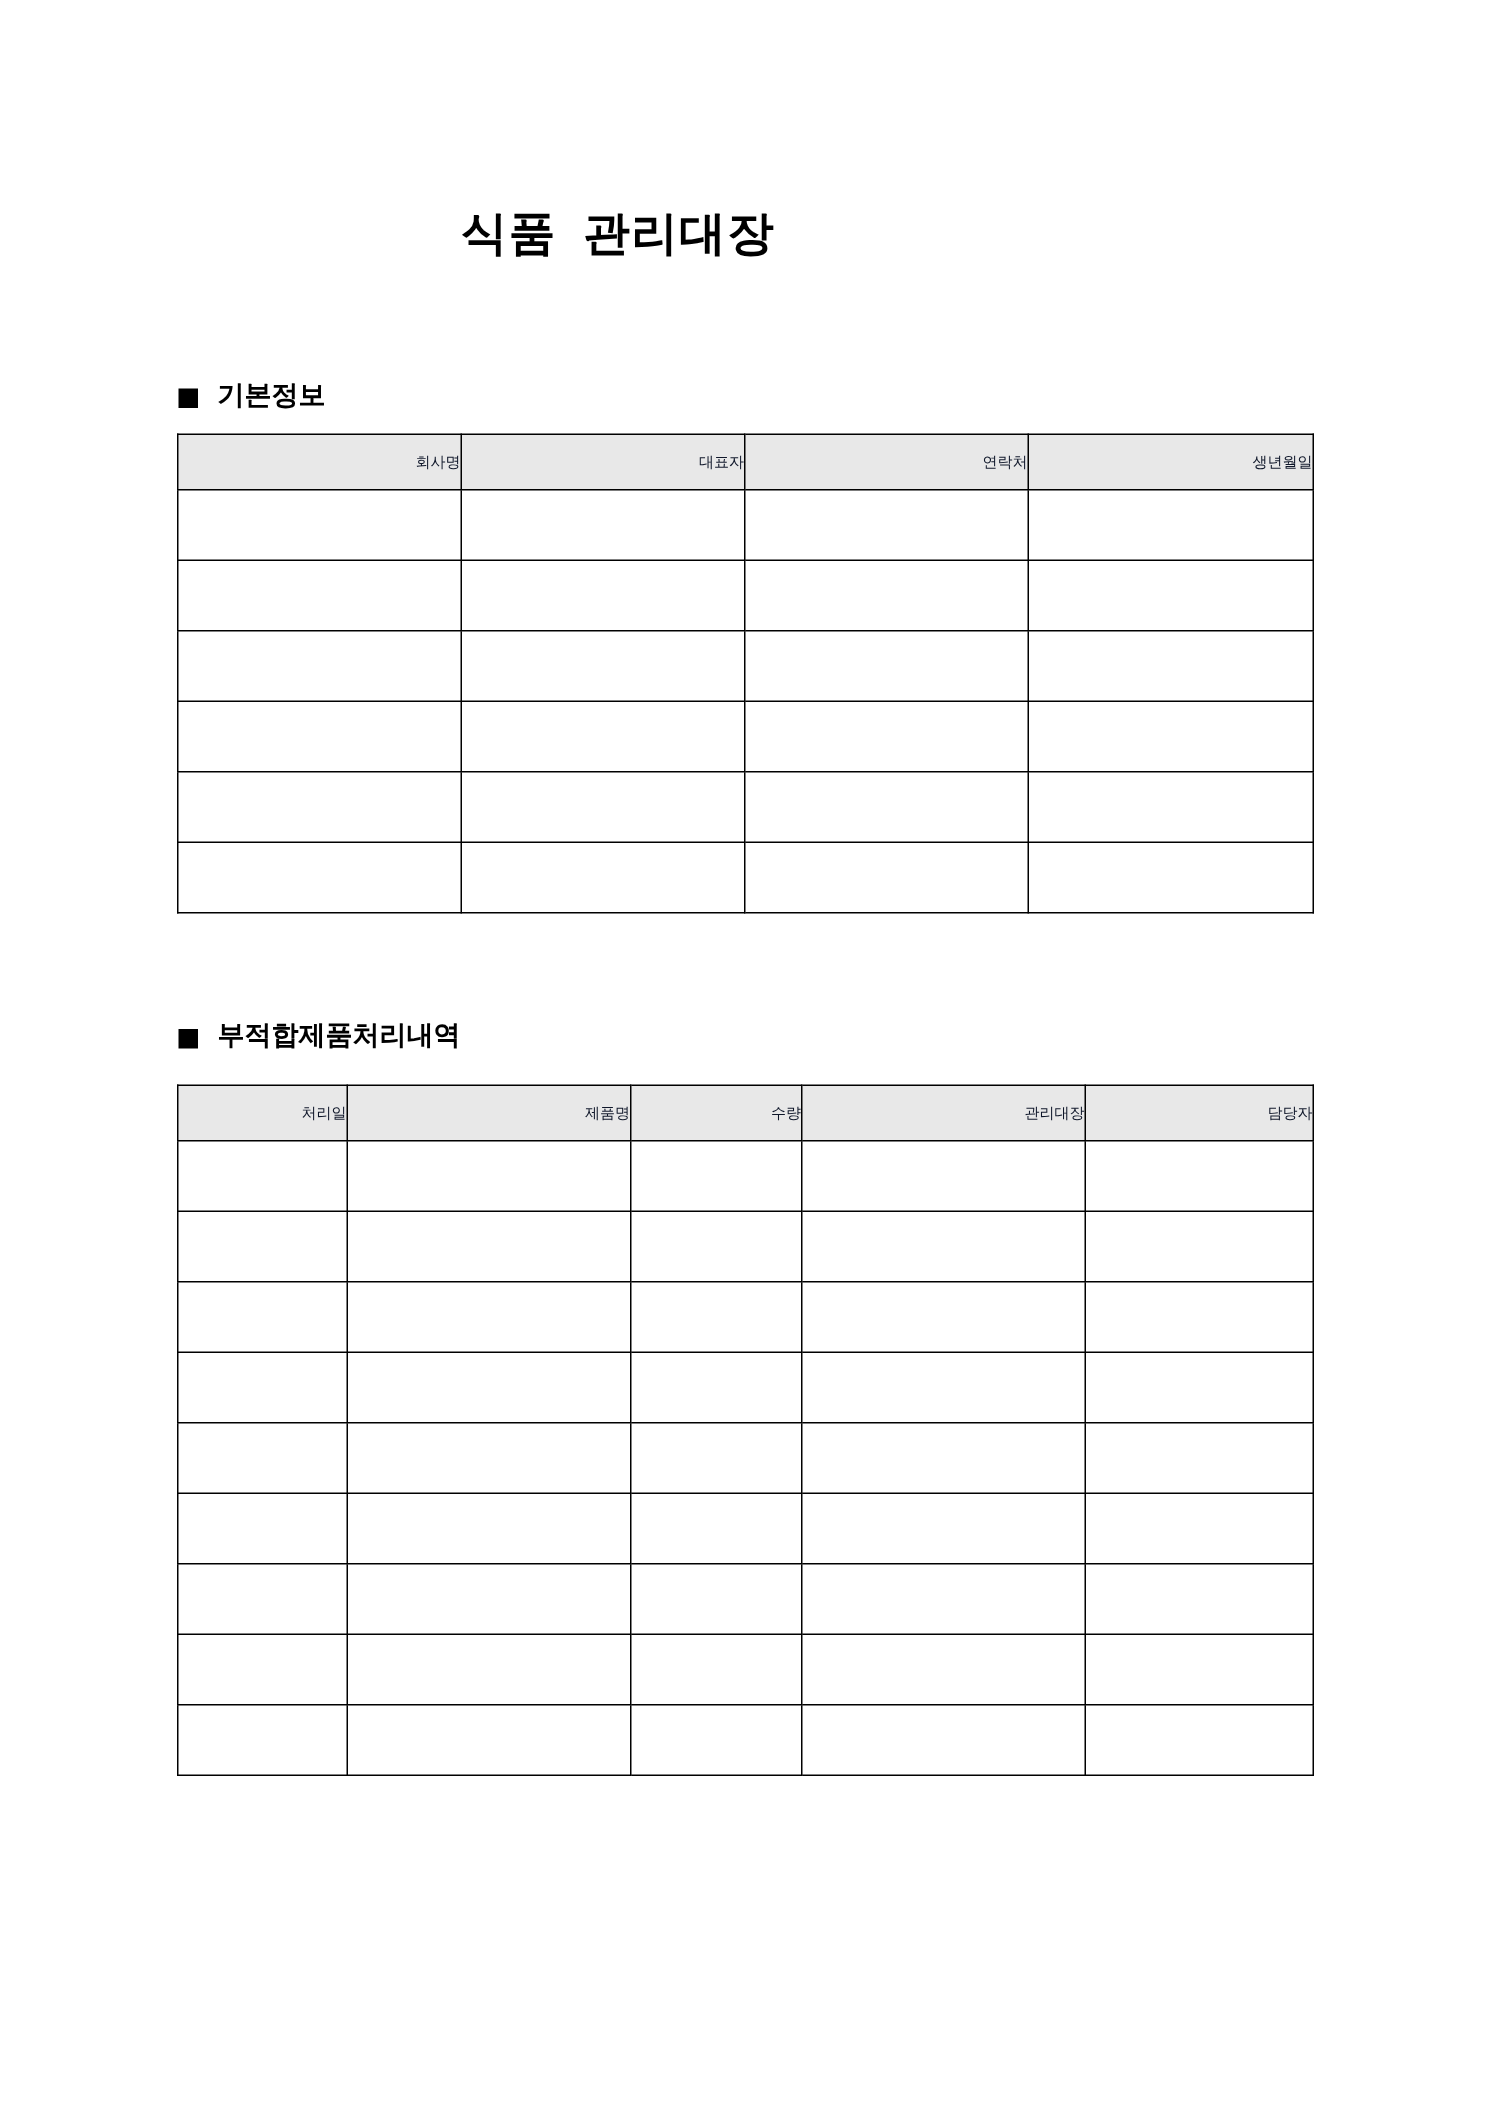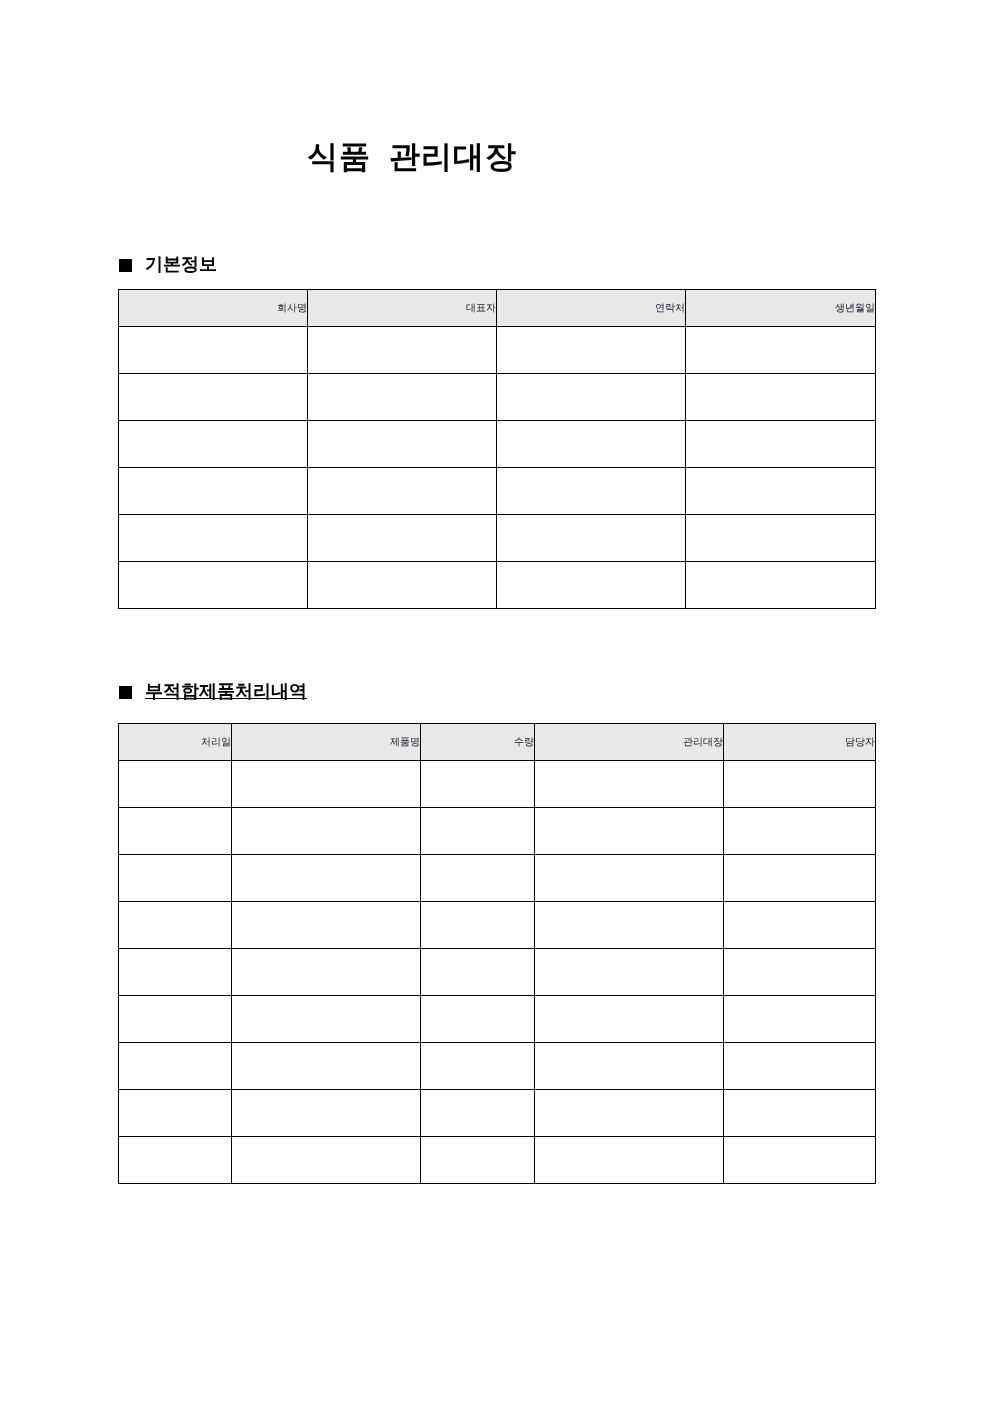--- a/index.html
+++ b/index.html
@@ -38,21 +38,21 @@
     }
     .section-heading .bullet {
       display: inline-block;
       width: 13px;
       height: 13px;
       background: #000;
       margin-right: 13px;
       margin-top: 2px;
     }
     .sec1 { top: 252px; }
-    .sec2 { top: 679px; text-decoration: underline; }
+    .sec2 { top: 679px; }
 
     table.grid {
       position: absolute;
       left: 118px;
       width: 757px;
       border-collapse: collapse;
       table-layout: fixed;
     }
     table.grid th, table.grid td {
       border: 1.3px solid #000;

